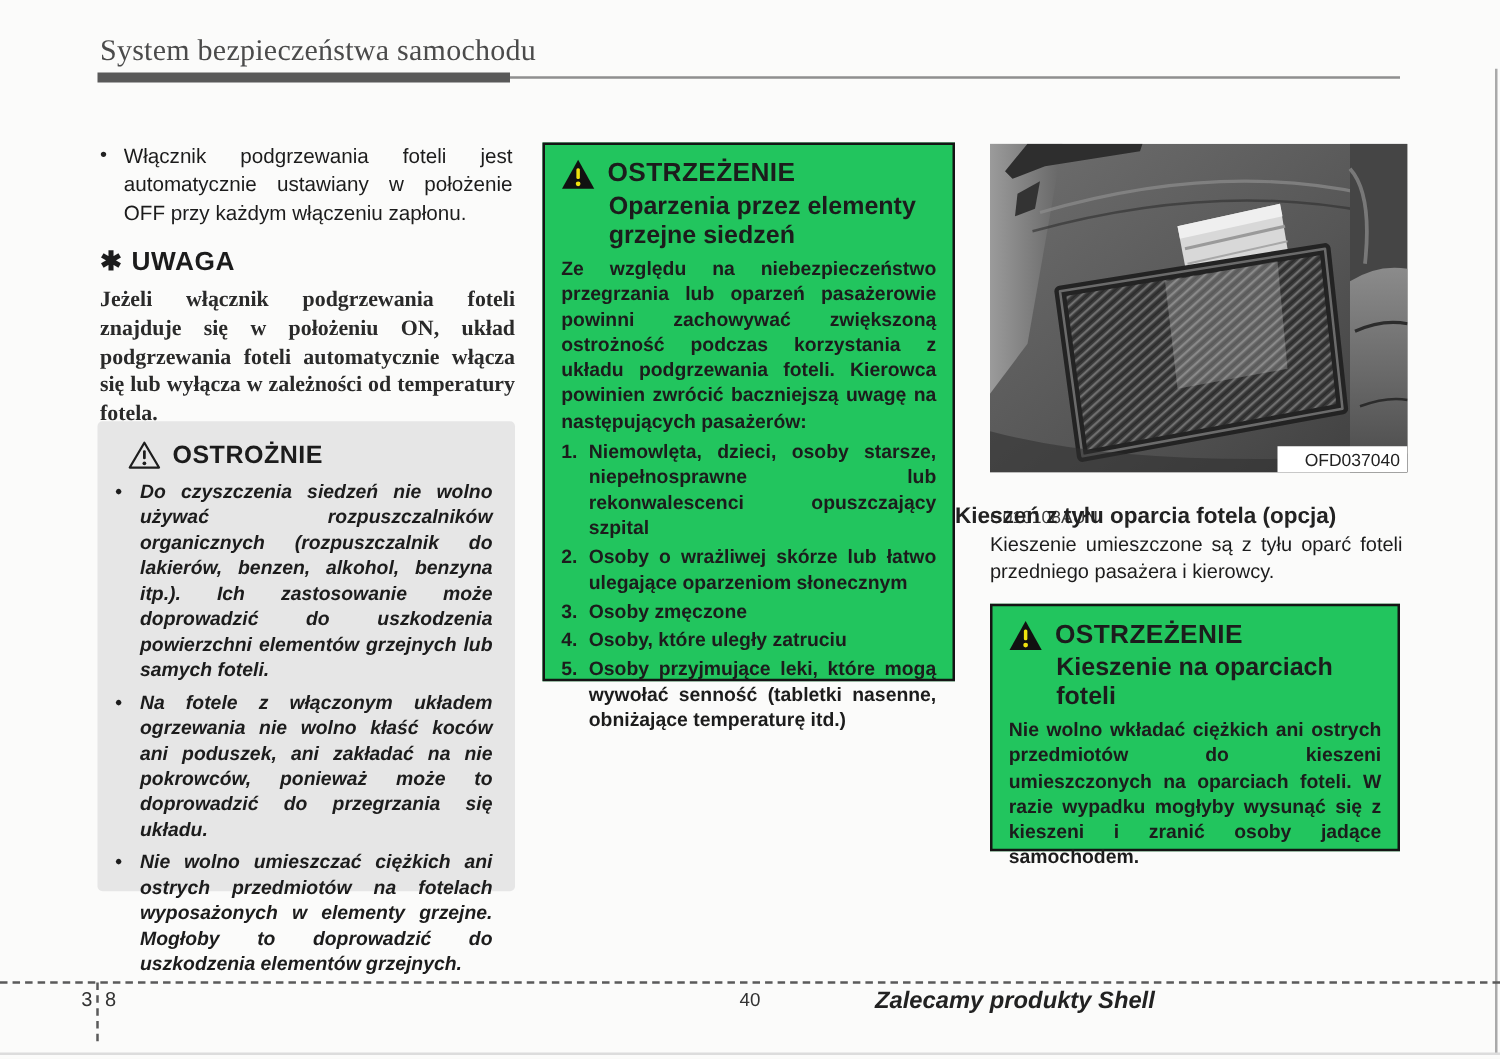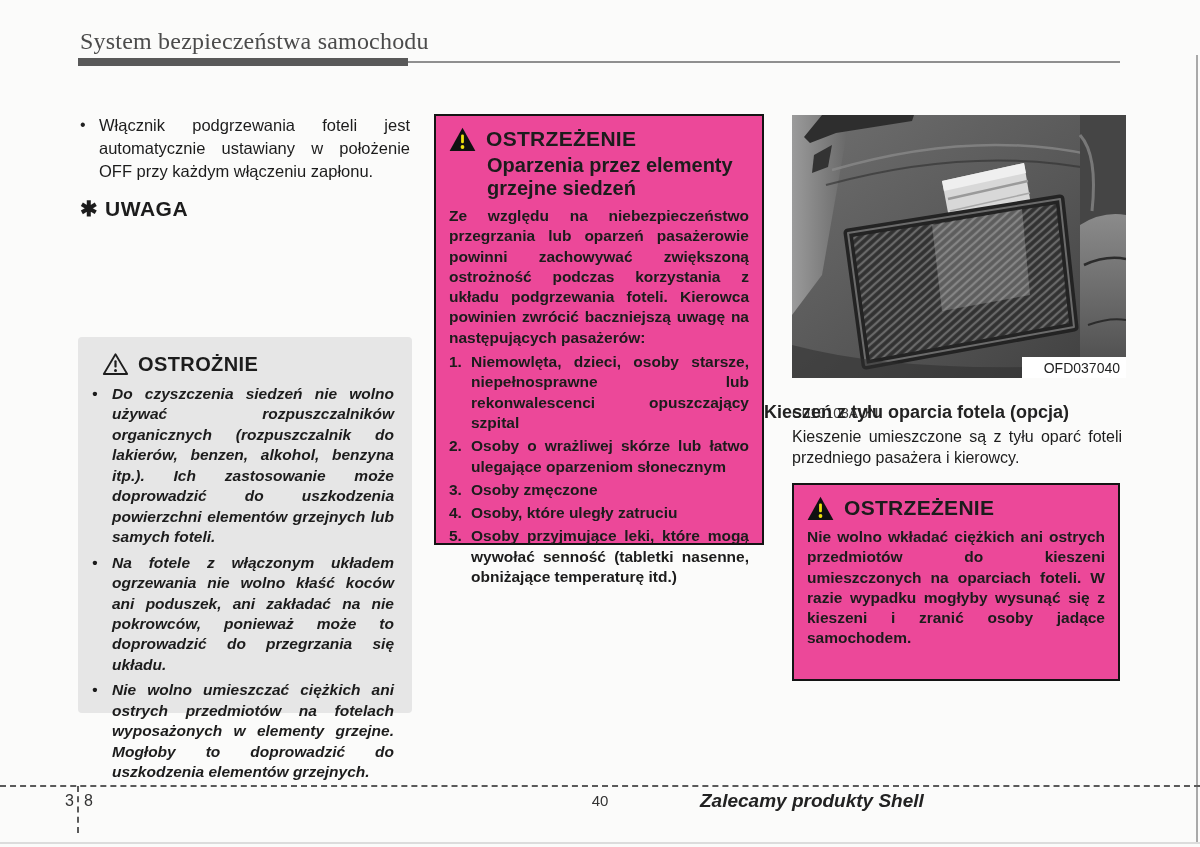--- a/index.html
+++ b/index.html
@@ -27,21 +27,21 @@
   .note-body { position:absolute; left:80px; top:228px; width:332px; font-family:"Liberation Serif", serif; font-weight:bold; font-size:17.5px; line-height:1.3; color:#2a2a2a; }
 
   .caution-box { position:absolute; left:78px; top:337px; width:334px; height:376px; background:#e6e6e6; border-radius:4px; padding:15px 18px 10px 14px; }
   .caution-head { display:flex; align-items:center; gap:9px; margin-left:10px; margin-bottom:8px; }
   .caution-head .ttl { font-size:20px; font-weight:bold; letter-spacing:.4px; }
   .caution-item { display:flex; margin-bottom:5px; }
   .caution-item .dot { width:20px; flex:0 0 20px; font-weight:bold; font-style:italic; font-size:15.5px; line-height:1.32; }
   .caution-item .txt { flex:1; font-weight:bold; font-style:italic; font-size:15.5px; line-height:1.32; }
 
   
-  .warnbox { position:absolute; background:#ec4899; border:2px solid #141414; padding:11px 13px 10px 13px; }
+  .warnbox { position:absolute; background:#22c55e; border:2px solid #141414; padding:11px 13px 10px 13px; }
   .warnbox.mid { left:434px; top:114px; width:330px; height:431px; }
   .warnbox.right { left:792px; top:483px; width:328px; height:198px; }
   .warn-head { display:flex; align-items:flex-start; gap:10px; }
   .warn-head .ttl { font-size:21px; font-weight:bold; letter-spacing:.3px; line-height:1.1; }
   .warn-sub { margin-left:38px; font-size:20px; font-weight:bold; line-height:1.15; margin-top:2px; }
   .warn-body { margin-top:6px; font-size:15.5px; font-weight:bold; line-height:1.31; }
   .warn-list { margin-top:4px; }
   .warn-li { display:flex; margin-bottom:3px; }
   .warn-li .num { width:22px; flex:0 0 22px; font-size:15.5px; font-weight:bold; line-height:1.31; }
   .warn-li .txt { flex:1; font-size:15.5px; font-weight:bold; line-height:1.31; }
@@ -74,20 +74,21 @@
   <div class="page-bottom-edge"></div>
 
   <div class="left-bullet">
     <span class="dot">•</span>
     <span class="txt just">Włącznik podgrzewania foteli jest automatycznie ustawiany w położenie OFF przy każdym włączeniu zapłonu.</span>
   </div>
 
   <div class="note-head">
     <span class="ast">✱</span><span>UWAGA</span>
   </div>
+  <div class="note-body just">Jeżeli włącznik podgrzewania foteli znajduje się w położeniu ON, układ podgrzewania foteli automatycznie włącza się lub wyłącza w zależności od temperatury fotela.</div>
 
   <div class="caution-box">
     <div class="caution-head">
       <span>
         <svg class="icon-svg" width="27" height="24" viewBox="0 0 27 24">
           <path d="M13.5 2.2 L25.2 22 H1.8 Z" fill="none" stroke="#1e1e1e" stroke-width="1.8" stroke-linejoin="round"></path>
           <rect x="12.4" y="8.2" width="2.2" height="7.2" rx="1" fill="#1e1e1e"></rect>
           <circle cx="13.5" cy="18.6" r="1.5" fill="#1e1e1e"></circle>
         </svg>
       </span>
@@ -209,20 +210,21 @@
     <div class="warn-head">
       <span>
         <svg class="icon-svg" width="27" height="25" viewBox="0 0 27 25">
           <path d="M13.5 0.8 L26.4 24 L0.6 24 Z" fill="#111"></path>
           <rect x="12.1" y="7.6" width="2.8" height="8.6" rx="1.2" fill="#f0e20e"></rect>
           <circle cx="13.5" cy="20" r="1.9" fill="#f0e20e"></circle>
         </svg>
       </span>
       <span class="ttl">OSTRZEŻENIE</span>
     </div>
+    <div class="warn-sub">Kieszenie na oparciach foteli</div>
     <div class="warn-body just">Nie wolno wkładać ciężkich ani ostrych przedmiotów do kieszeni umieszczonych na oparciach foteli. W razie wypadku mogłyby wysunąć się z kieszeni i zranić osoby jadące samochodem.</div>
   </div>
 
   <div class="foot-dash"></div>
   <div class="foot-vdash"></div>
   <div class="foot-ch-left">3</div>
   <div class="foot-ch-right">8</div>
   <div class="foot-page">40</div>
   <div class="foot-slogan">Zalecamy produkty Shell</div>
 

